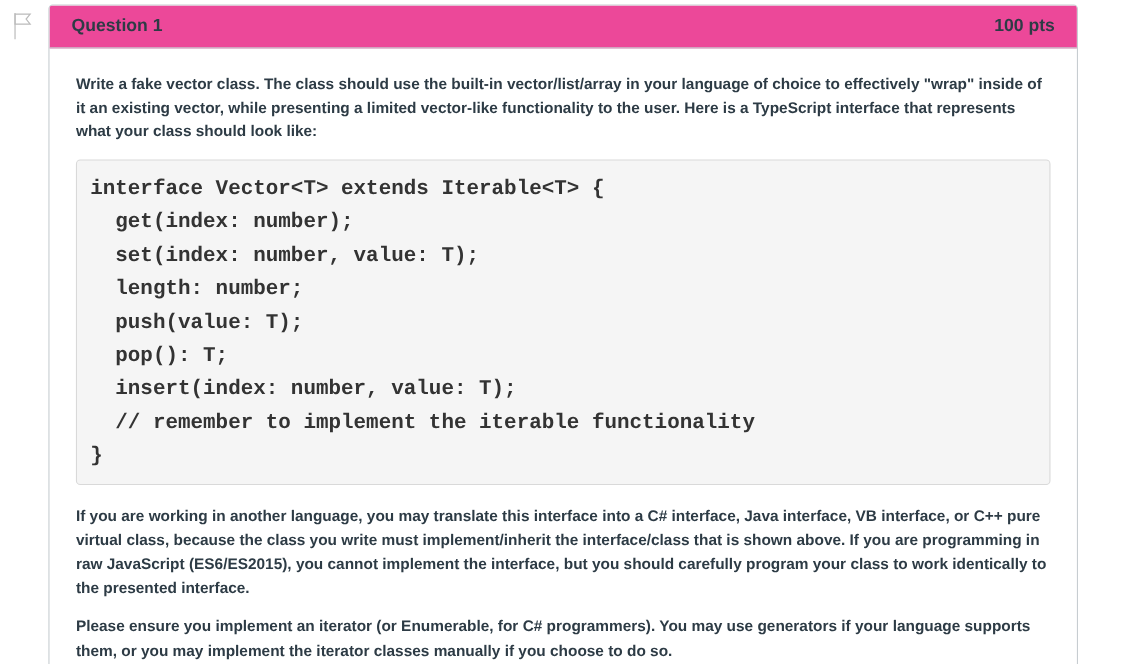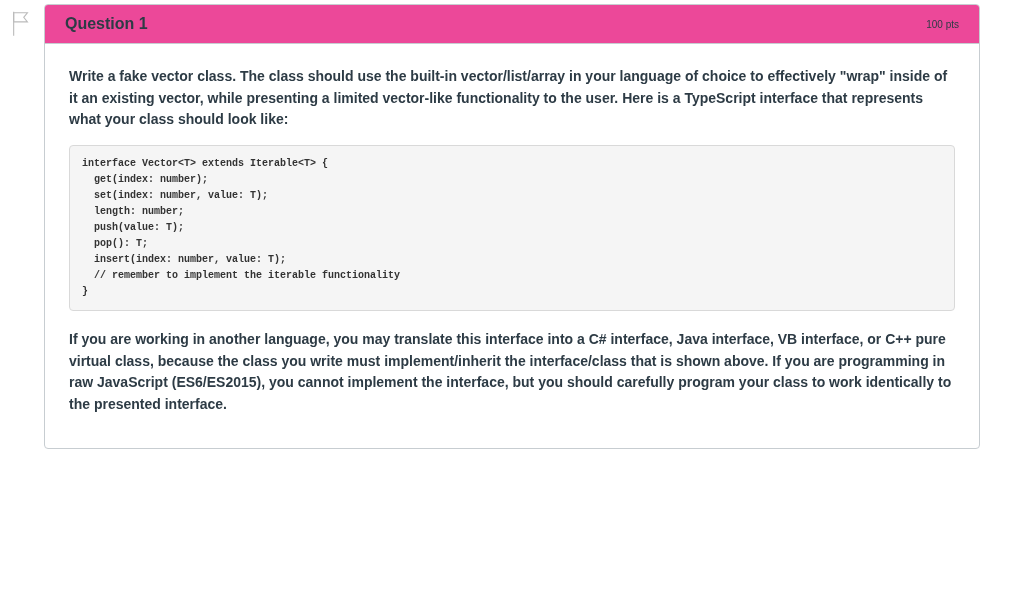--- a/index.html
+++ b/index.html
@@ -40,41 +40,41 @@
       padding: 10px 20px;
       background: #ec4899;
       border-bottom: 1px solid #c7cdd1;
     }
     .header .title {
       font-weight: 700;
       font-size: 16px;
       color: #2d3b45;
     }
     .header .points {
-      font-weight: 400;
-      font-size: 10px;
+      font-weight: 700;
+      font-size: 16px;
       color: #2d3b45;
     }
     .body {
       padding: 22px 24px 18px 24px;
       line-height: 1.55;
       color: #2d3b45;
       font-size: 14px;
       font-weight: bold;
     }
     .body p {
       margin-bottom: 14px;
     }
     .code-block {
       background: #f5f5f5;
       border: 1px solid #d9d9d9;
       border-radius: 4px;
       padding: 10px 12px;
       font-family: Menlo, Monaco, Consolas, "Courier New", monospace;
-      font-size: 10px;
+      font-size: 19px;
       line-height: 1.6;
       white-space: pre;
       color: #333333;
       margin-bottom: 18px;
     }
     .page-wrap {
       position: relative;
     }
   </style>
 </head>
@@ -98,15 +98,16 @@
       <div class="code-block">interface Vector&lt;T&gt; extends Iterable&lt;T&gt; {
   get(index: number);
   set(index: number, value: T);
   length: number;
   push(value: T);
   pop(): T;
   insert(index: number, value: T);
   // remember to implement the iterable functionality
 }</div>
       <p>If you are working in another language, you may translate this interface into a C# interface, Java interface, VB interface, or C++ pure virtual class, because the class you write must implement/inherit the interface/class that is shown above. If you are programming in raw JavaScript (ES6/ES2015), you cannot implement the interface, but you should carefully program your class to work identically to the presented interface.</p>
+      <p>Please ensure you implement an iterator (or Enumerable, for C# programmers). You may use generators if your language supports them, or you may implement the iterator classes manually if you choose to do so.</p>
     </div>
   </div>
 </div>
 
 </body></html>

